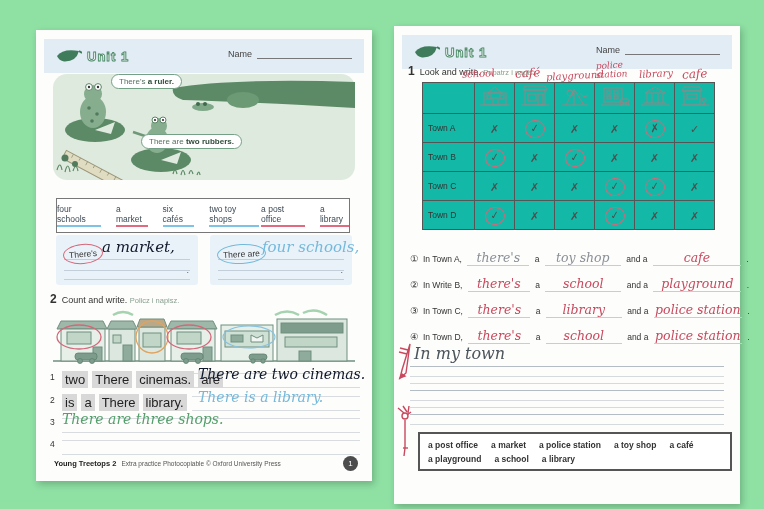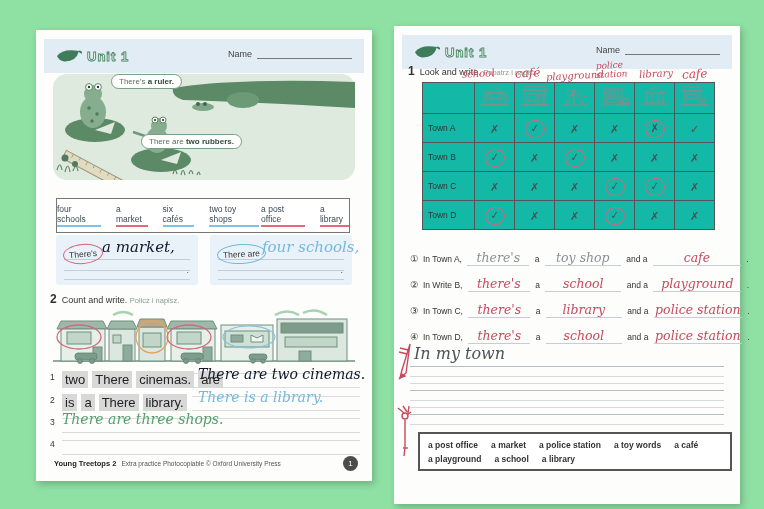--- a/index.html
+++ b/index.html
@@ -495,21 +495,21 @@
           <path d="M10,16 L10,44 L9,52"></path>
           <path d="M8,44 h5"></path>
         </svg>
     </span>
 
     <div class="bank">
       <div class="bline">
         <span>a post office</span>
         <span>a market</span>
         <span>a police station</span>
-        <span>a toy words</span>
+        <span>a toy shop</span>
         <span>a café</span>
       </div>
       <div class="bline">
         <span>a playground</span>
         <span>a school</span>
         <span>a library</span>
       </div>
     </div>
   </div>
 </div>

